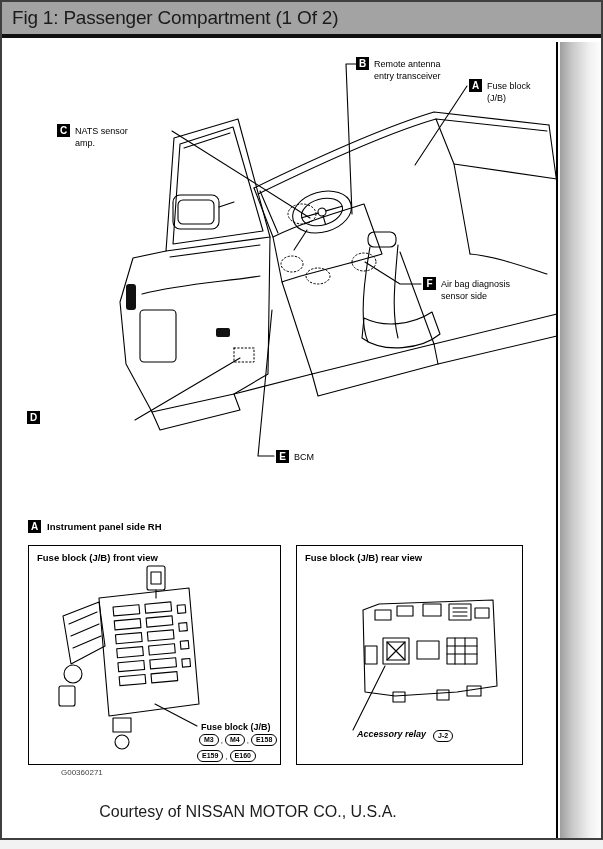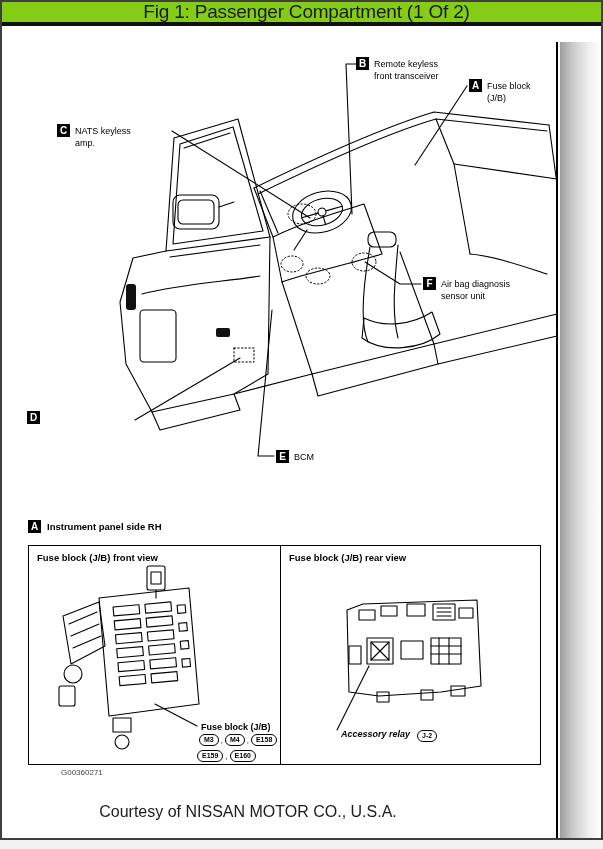--- a/index.html
+++ b/index.html
@@ -2,23 +2,23 @@
 <html><head>
 <meta charset="utf-8">
 <style>
   * { margin:0; padding:0; box-sizing:border-box; }
   html,body { width:603px; height:849px; background:#f2f2f2; font-family:"Liberation Sans", sans-serif; }
   .window {
     position:absolute; left:0; top:0; width:603px; height:840px;
     border:2px solid #3f3f3f; background:#fff; overflow:hidden;
   }
   .titlebar {
-    position:absolute; left:0; top:0; right:0; height:24px;
-    background:#84cc16; border-bottom:4px solid #101010;
-    display:flex; align-items:center; padding-left:10px;justify-content:center;
+    position:absolute; left:0; top:0; right:0; height:36px;
+    background:#a3a3a3; border-bottom:4px solid #101010;
+    display:flex; align-items:center; padding-left:10px;
   }
   .titlebar .title { font-size:19px; color:#1b1b1b; letter-spacing:-0.2px; }
   .content { position:absolute; left:0; top:40px; right:0; bottom:0; background:#fff; }
   .page {
     position:absolute; left:0; top:0; bottom:0; width:556px;
     background:#fff; border-right:2px solid #000;
   }
   .edge-shadow {
     position:absolute; left:558px; top:0; bottom:0; right:0;
     background:linear-gradient(90deg,#9e9e9e 0%,#c9c9c9 30%,#efefef 70%,#fdfdfd 100%);
@@ -35,21 +35,21 @@
     display:inline-block; width:13px; height:13px; background:#000; color:#fff;
     font-size:10px; font-weight:bold; text-align:center; line-height:13px; flex:0 0 13px;
   }
   .callout .lines { font-size:9px; line-height:12px; color:#000; padding-top:1px; white-space:nowrap; }
   .section-header { position:absolute; left:26px; top:478px; display:flex; gap:6px; align-items:center; }
   .section-header .lbl { font-size:9.5px; font-weight:bold; color:#000; }
   .viewbox {
     position:absolute; top:503px; height:220px; border:1px solid #000; background:#fff;
   }
   .viewbox.front { left:26px; width:253px; }
-  .viewbox.rear  { left:278px; width:261px; }
+  .viewbox.rear  { left:294px; width:227px; }
   .viewbox .vtitle { position:absolute; left:8px; top:6px; font-size:9.5px; font-weight:bold; color:#000; }
   .pointer-label { position:absolute; font-size:9px; font-weight:bold; color:#000; white-space:nowrap; }
   .conn-row { position:absolute; display:flex; align-items:center; gap:2px; }
   .conn {
     display:inline-block; border:1px solid #000; border-radius:8px;
     font-size:7px; line-height:10px; padding:0 4px; color:#000; background:#fff; font-weight:bold;
   }
   .comma { font-size:8px; color:#000; }
   .figure-code { position:absolute; left:15px; top:726px; font-size:8px; color:#444;margin-left:44px; }
   .footer { position:absolute; left:0; top:761px; width:492px; text-align:center; }
@@ -127,43 +127,43 @@
         <line class="leader" x1="465" y1="44" x2="413" y2="123"></line>
         <line class="leader" x1="170" y1="89" x2="308" y2="176"></line>
         <polyline class="leader" points="419,242 398,242 363,220"></polyline>
         <line class="leader" x1="133" y1="378" x2="238" y2="316"></line>
         <polyline class="leader" points="270,268 256,414 272,414"></polyline>
       </svg>
 
       <div class="callout" style="left:354px; top:15px;">
         <span class="badge">B</span>
         <span class="lines">
-          <span>Remote keyless</span><br>
-          <span>front transceiver</span>
+          <span>Remote antenna</span><br>
+          <span>entry transceiver</span>
         </span>
       </div>
       <div class="callout" style="left:467px; top:37px;">
         <span class="badge">A</span>
         <span class="lines">
           <span>Fuse block</span><br>
           <span>(J/B)</span>
         </span>
       </div>
       <div class="callout" style="left:55px; top:82px;">
         <span class="badge">C</span>
         <span class="lines">
-          <span>NATS keyless</span><br>
+          <span>NATS sensor</span><br>
           <span>amp.</span>
         </span>
       </div>
       <div class="callout" style="left:421px; top:235px;">
         <span class="badge">F</span>
         <span class="lines">
           <span>Air bag diagnosis</span><br>
-          <span>sensor unit</span>
+          <span>sensor side</span>
         </span>
       </div>
       <div class="callout" style="left:25px; top:369px;">
         <span class="badge">D</span>
       </div>
       <div class="callout" style="left:274px; top:408px;">
         <span class="badge">E</span>
         <span class="lines">
           <span>BCM</span>
         </span>

